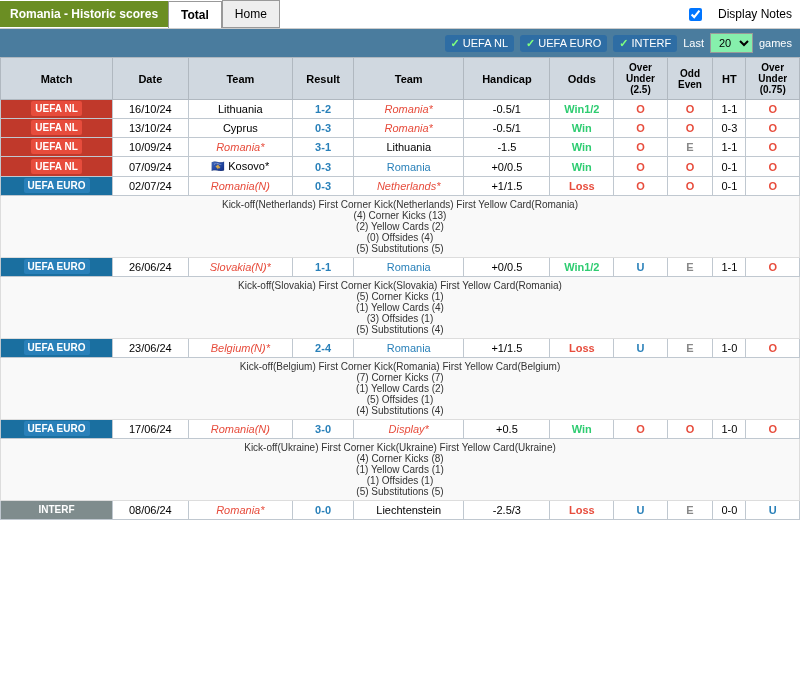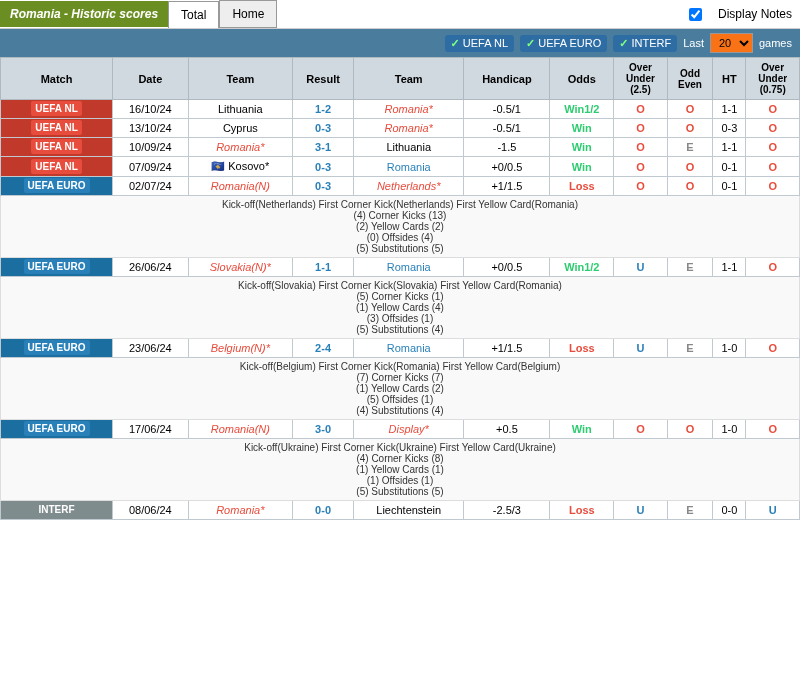--- a/index.html
+++ b/index.html
@@ -1,30 +1,30 @@
 <!DOCTYPE html>
 <html><head>
   <meta charset="utf-8">
   <style>
     * { box-sizing: border-box; margin: 0; padding: 0; }
     body { font-family: Arial, sans-serif; font-size: 11px; background: #fff; width: 800px; }
     
     
     .header { display: flex; align-items: center; background: #fff; border-bottom: 1px solid #ccc; }
-    .header-title { background: #6b8e23; color: #fff; padding: 6px 10px; font-size: 12px; font-weight: bold; font-style: italic; }
+    .header-title { background: #6b8e23; color: #fff; padding: 6px 10px; font-size: 12px; font-weight: bold; }
     .header-tab { padding: 6px 12px; font-size: 12px; border: 1px solid #999; cursor: pointer; background: #eee; }
-    .header-tab.active { background: #fff; border-bottom: none; font-weight: normal; }
+    .header-tab.active { background: #fff; border-bottom: none; font-weight: bold; }
     .display-notes { margin-left: auto; display: flex; align-items: center; gap: 16px; padding: 4px 8px; font-size: 12px; }
     .display-notes input[type=checkbox] { cursor: pointer; }
     
     
     .filter-bar { background: #4a7c9e; color: #fff; display: flex; align-items: center; padding: 4px 8px; gap: 6px; font-size: 11px; justify-content: flex-end; }
     .filter-badge { background: #2e6da4; padding: 2px 6px; border-radius: 3px; display: flex; align-items: center; gap: 3px; }
     .filter-badge .check { color: #7fff7f; font-weight: bold; }
-    .filter-select { background: #f97316; color: #000; border: 1px solid #999; padding: 2px 4px; font-size: 11px; }
+    .filter-select { background: #86efac; color: #000; border: 1px solid #999; padding: 2px 4px; font-size: 11px; }
     
     
     table { width: 100%; border-collapse: collapse; }
     th { background: #d0d8e0; text-align: center; padding: 4px 2px; border: 1px solid #b0b8c0; font-size: 11px; vertical-align: middle; }
     td { text-align: center; padding: 3px 2px; border: 1px solid #c0c8d0; font-size: 11px; vertical-align: middle; }
     
     .badge-uefa-nl { background: #e74c3c; color: #fff; padding: 2px 4px; border-radius: 2px; font-size: 10px; font-weight: bold; }
     .badge-uefa-euro { background: #2980b9; color: #fff; padding: 2px 4px; border-radius: 2px; font-size: 10px; font-weight: bold; }
     .badge-interf { background: #7f8c8d; color: #fff; padding: 2px 4px; border-radius: 2px; font-size: 10px; font-weight: bold; }
     

